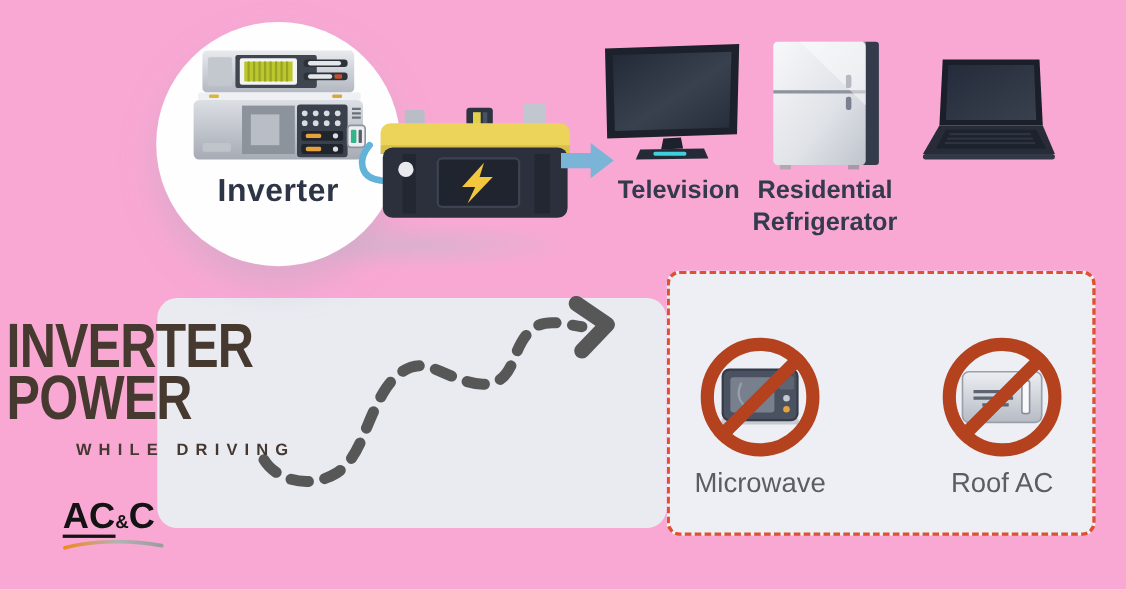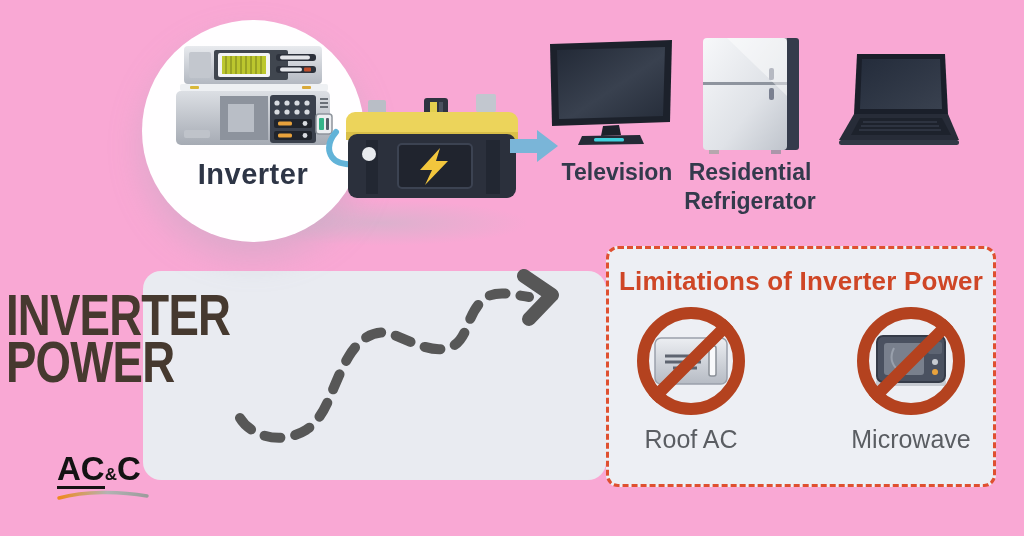--- a/index.html
+++ b/index.html
@@ -222,40 +222,59 @@
              C 133 68, 150 60, 166 67
              C 186 75, 206 86, 223 79
              C 241 71, 238 46, 256 31
              C 268 21, 286 27, 301 29" fill="none" stroke="#575757" stroke-width="10" stroke-linecap="round" stroke-dasharray="16 15"></path>
     <path d="M 296 8 L 324 27 L 301 51" fill="none" stroke="#575757" stroke-width="14" stroke-linecap="round" stroke-linejoin="round"></path>
   </svg>
 
   <div class="title-block">
     <div class="title-line">INVERTER</div>
     <div class="title-line">POWER</div>
+    <div class="subtitle">WHILE DRIVING</div>
   </div>
 
   <div class="logo">
     <div class="logo-text"><span class="big">AC</span><span class="small">&amp;</span><span class="big">C</span></div>
     <div class="logo-underline"></div>
     <svg width="92" height="12" viewBox="0 0 92 12">
       <defs>
         <linearGradient id="gSw" x1="0" y1="0" x2="1" y2="0">
           <stop offset="0" stop-color="#ef8a1f"></stop>
             <stop offset=".55" stop-color="#b3b3b3"></stop>
             <stop offset="1" stop-color="#9c9c9c"></stop>
         </linearGradient>
       </defs>
       <path d="M2 9 C 28 2, 62 2, 90 7" fill="none" stroke="url(#gSw)" stroke-width="3.4" stroke-linecap="round"></path>
     </svg>
   </div>
 
   <div class="limit-box">
-    <div class="limit-title">Limitations of Inverter Power</div>
     <div class="limit-items">
+
+      <div class="limit-item">
+        <div class="no-wrap">
+          <svg class="no-device" width="74" height="54" viewBox="0 0 74 54">
+            <rect x="2" y="46" width="70" height="6" rx="2" fill="#c6cad1"></rect>
+            <rect x="3" y="2" width="68" height="46" rx="6" fill="#4a5160" stroke="#353b48" stroke-width="2"></rect>
+            <rect x="10" y="9" width="40" height="32" rx="3" fill="#79808d"></rect>
+            <path d="M20 14 C 16 22, 17 30, 24 36" fill="none" stroke="#99a0ac" stroke-width="2"></path>
+            <rect x="54" y="8" width="14" height="12" rx="2" fill="#5d6472"></rect>
+            <circle cx="61" cy="28" r="3" fill="#c7cbd1"></circle>
+            <circle cx="61" cy="38" r="3" fill="#e8a23c"></circle>
+          </svg>
+          <div class="no-clip">
+            <div class="no-slash"></div>
+          </div>
+          <div class="no-ring"></div>
+        </div>
+        <div class="limit-item-label">Microwave</div>
+      </div>
 
       <div class="limit-item">
         <div class="no-wrap">
           <svg class="no-device" width="76" height="54" viewBox="0 0 76 54">
             <defs>
               <linearGradient id="gAc" x1="0" y1="0" x2="0" y2="1">
                 <stop offset="0" stop-color="#eceef2"></stop>
                   <stop offset="1" stop-color="#b6bbc4"></stop>
               </linearGradient>
             </defs>
@@ -264,35 +283,16 @@
             <rect x="56" y="12" width="7" height="30" rx="2" fill="#f8f9fb" stroke="#8a9098" stroke-width="1.5"></rect>
           </svg>
           <div class="no-clip">
             <div class="no-slash"></div>
           </div>
           <div class="no-ring"></div>
         </div>
         <div class="limit-item-label">Roof AC</div>
       </div>
 
-      <div class="limit-item">
-        <div class="no-wrap">
-          <svg class="no-device" width="74" height="54" viewBox="0 0 74 54">
-            <rect x="2" y="46" width="70" height="6" rx="2" fill="#c6cad1"></rect>
-            <rect x="3" y="2" width="68" height="46" rx="6" fill="#4a5160" stroke="#353b48" stroke-width="2"></rect>
-            <rect x="10" y="9" width="40" height="32" rx="3" fill="#79808d"></rect>
-            <path d="M20 14 C 16 22, 17 30, 24 36" fill="none" stroke="#99a0ac" stroke-width="2"></path>
-            <rect x="54" y="8" width="14" height="12" rx="2" fill="#5d6472"></rect>
-            <circle cx="61" cy="28" r="3" fill="#c7cbd1"></circle>
-            <circle cx="61" cy="38" r="3" fill="#e8a23c"></circle>
-          </svg>
-          <div class="no-clip">
-            <div class="no-slash"></div>
-          </div>
-          <div class="no-ring"></div>
-        </div>
-        <div class="limit-item-label">Microwave</div>
-      </div>
-
     </div>
   </div>
 
 </div>
 
 </body></html>

